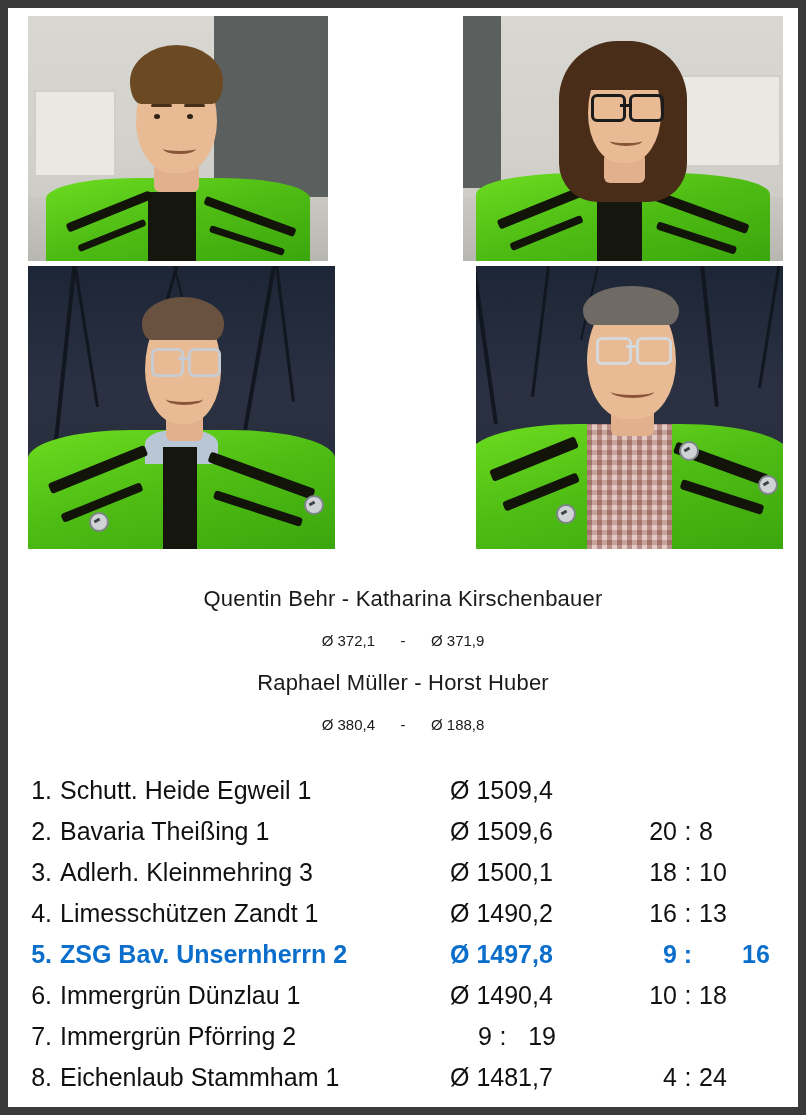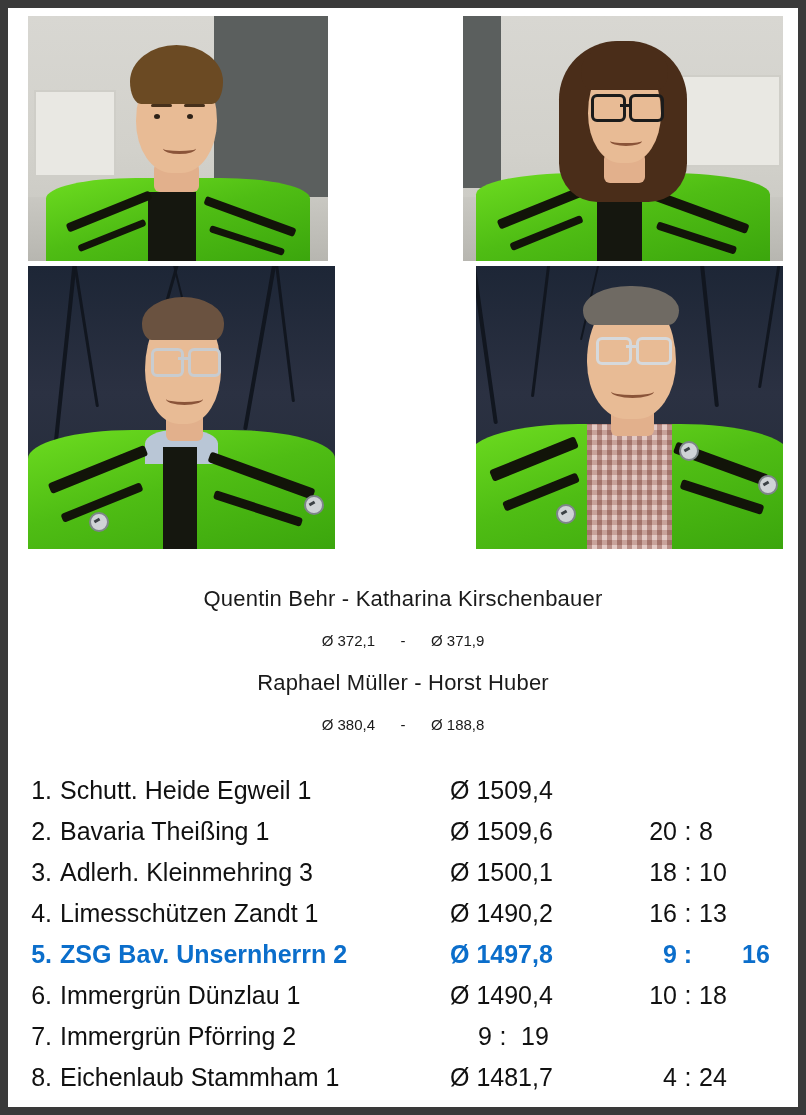--- a/index.html
+++ b/index.html
@@ -378,21 +378,21 @@
         </div>
         <div class="row">
           <div class="rank">6.</div>
           <div class="team">Immergrün Dünzlau 1</div>
           <div class="avg">Ø 1490,4</div>
           <div class="pts"><span class="num">10</span><span class="sep">:</span><span class="num" style="text-align: left;">18</span></div>
         </div>
         <div class="row">
           <div class="rank">7.</div>
           <div class="team">Immergrün Pförring 2</div>
-          <div class="pts"><span class="num">9</span><span class="sep">:</span><span class="num" style="text-align: center;">19</span></div>
+          <div class="pts"><span class="num">9</span><span class="sep">:</span><span class="num" style="text-align: right;">19</span></div>
         </div>
         <div class="row">
           <div class="rank">8.</div>
           <div class="team">Eichenlaub Stammham 1</div>
           <div class="avg">Ø 1481,7</div>
           <div class="pts"><span class="num">4</span><span class="sep">:</span><span class="num" style="text-align: left;">24</span></div>
         </div>
       </div>
 
   </div>

